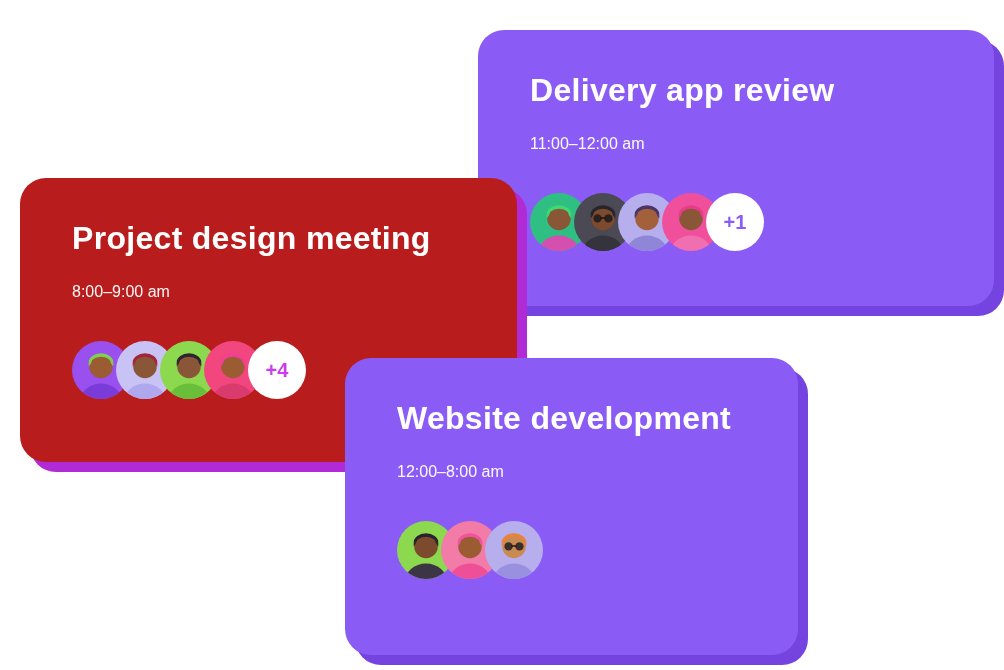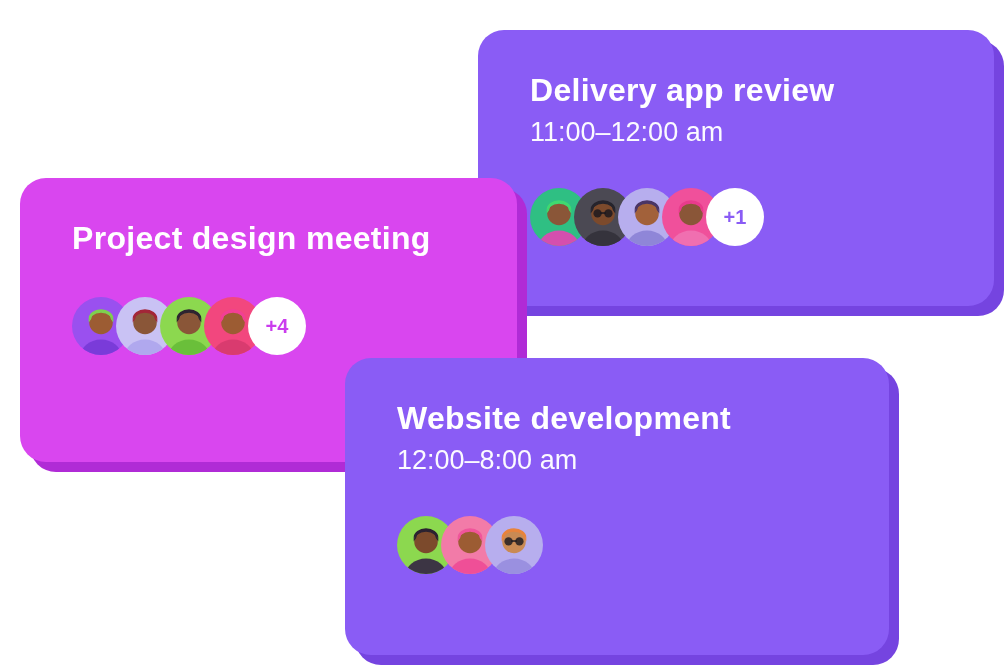--- a/index.html
+++ b/index.html
@@ -11,30 +11,30 @@
     overflow: hidden;
   }
   .card {
     position: absolute;
     border-radius: 26px;
     padding: 42px 52px;
     color: #ffffff;
   }
   .card-a { left: 478px; top: 30px;  width: 516px; height: 276px; z-index: 1; }
   .card-b { left: 20px;  top: 178px; width: 497px; height: 284px; z-index: 2; }
-  .card-c { left: 345px; top: 358px; width: 544px; height: 297px; z-index: 3; }
+  .card-c { left: 345px; top: 358px; width: 453px; height: 297px; z-index: 3; }
   .card-title {
     font-size: 32px;
     font-weight: 700;
     letter-spacing: 0.3px;
   }
   .card-time {
-    font-size: 27px;
+    font-size: 16px;
     font-weight: 400;
-    margin-top: 8px;
+    margin-top: 26px;
     color: rgba(255,255,255,0.97);
   }
   .avatar-row {
     display: flex;
     align-items: center;
     margin-top: 40px;
   }
   .avatar {
     width: 58px;
     height: 58px;
@@ -101,22 +101,23 @@
           <path d="M9 66 a23 19 0 0 1 46 0 z" fill="#f06fb0"></path>
           <circle cx="32" cy="28" r="13" fill="#8a5638"></circle>
           <path d="M18.4 28 a13.6 12 0 0 1 27.2 0 l-2.6 -3.4 a11 8.4 0 0 0 -22 0 z" fill="#e83b8c"></path>
           <path d="M18.4 28 a13.6 10.5 0 0 1 27.2 0 l0 -4.4 a13.6 10 0 0 0 -27.2 0 z" fill="#e83b8c"></path>
         </svg>
       </div>
       <div class="overflow-badge" style="background: rgb(255, 255, 255); color: rgb(138, 92, 245); z-index: 5;">+1</div>
     </div>
 </div>
 
-<div class="card card-b" style="background: #d946ef; box-shadow: rgb(176, 43, 214) 10px 10px 0px 0px; color: rgb(255, 255, 255);">
+<div class="card card-b" style="background: #b91c1c; box-shadow: rgb(176, 43, 214) 10px 10px 0px 0px; color: rgb(255, 255, 255);">
   <div class="card-title">Project design meeting</div>
+  <div class="card-time">8:00–9:00 am</div>
   <div class="avatar-row">
       <div class="avatar" style="background: rgb(154, 80, 239); z-index: 1;">
         <svg viewBox="0 0 64 64" aria-hidden="true">
           <path d="M9 66 a23 19 0 0 1 46 0 z" fill="#7a3bd9"></path>
           <circle cx="32" cy="28" r="13" fill="#9c5c33"></circle>
           <path d="M18.4 28 a13.6 12 0 0 1 27.2 0 l-2.6 -3.4 a11 8.4 0 0 0 -22 0 z" fill="#7ed04f"></path>
           <path d="M18.4 28 a13.6 10.5 0 0 1 27.2 0 l0 -4.4 a13.6 10 0 0 0 -27.2 0 z" fill="#7ed04f"></path>
         </svg>
       </div>
       <div class="avatar" style="background: rgb(201, 194, 244); z-index: 2;">

